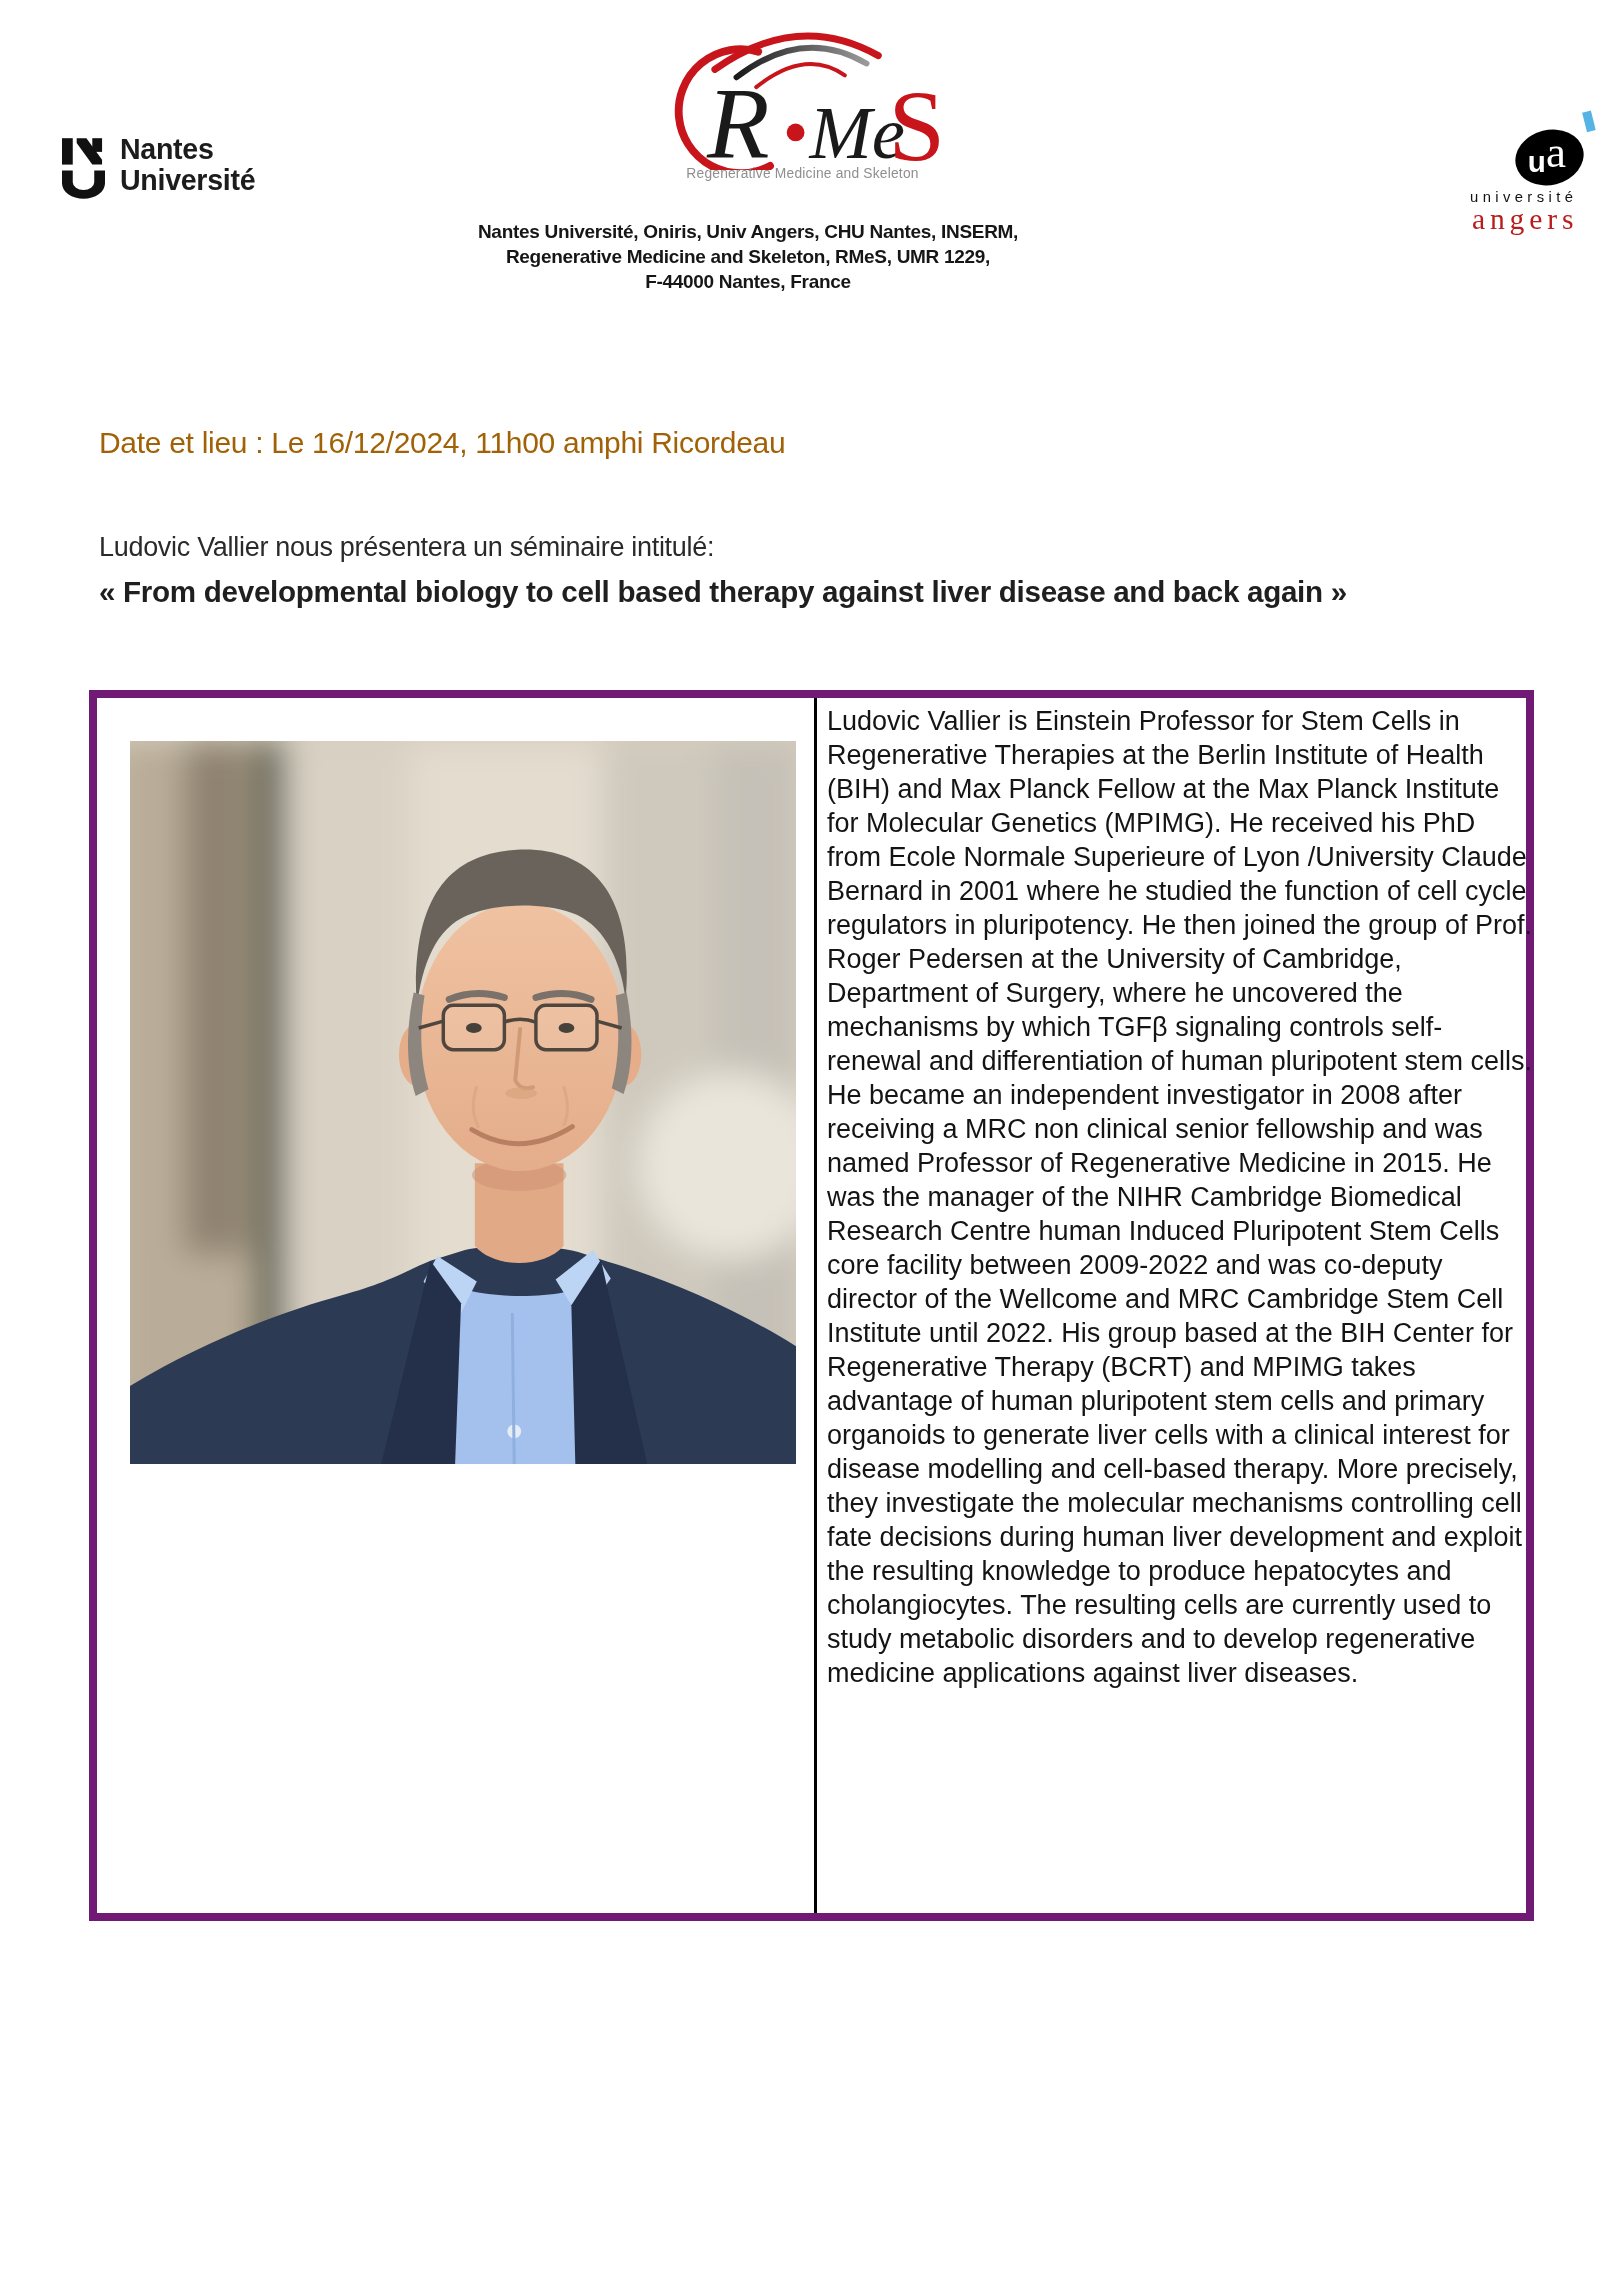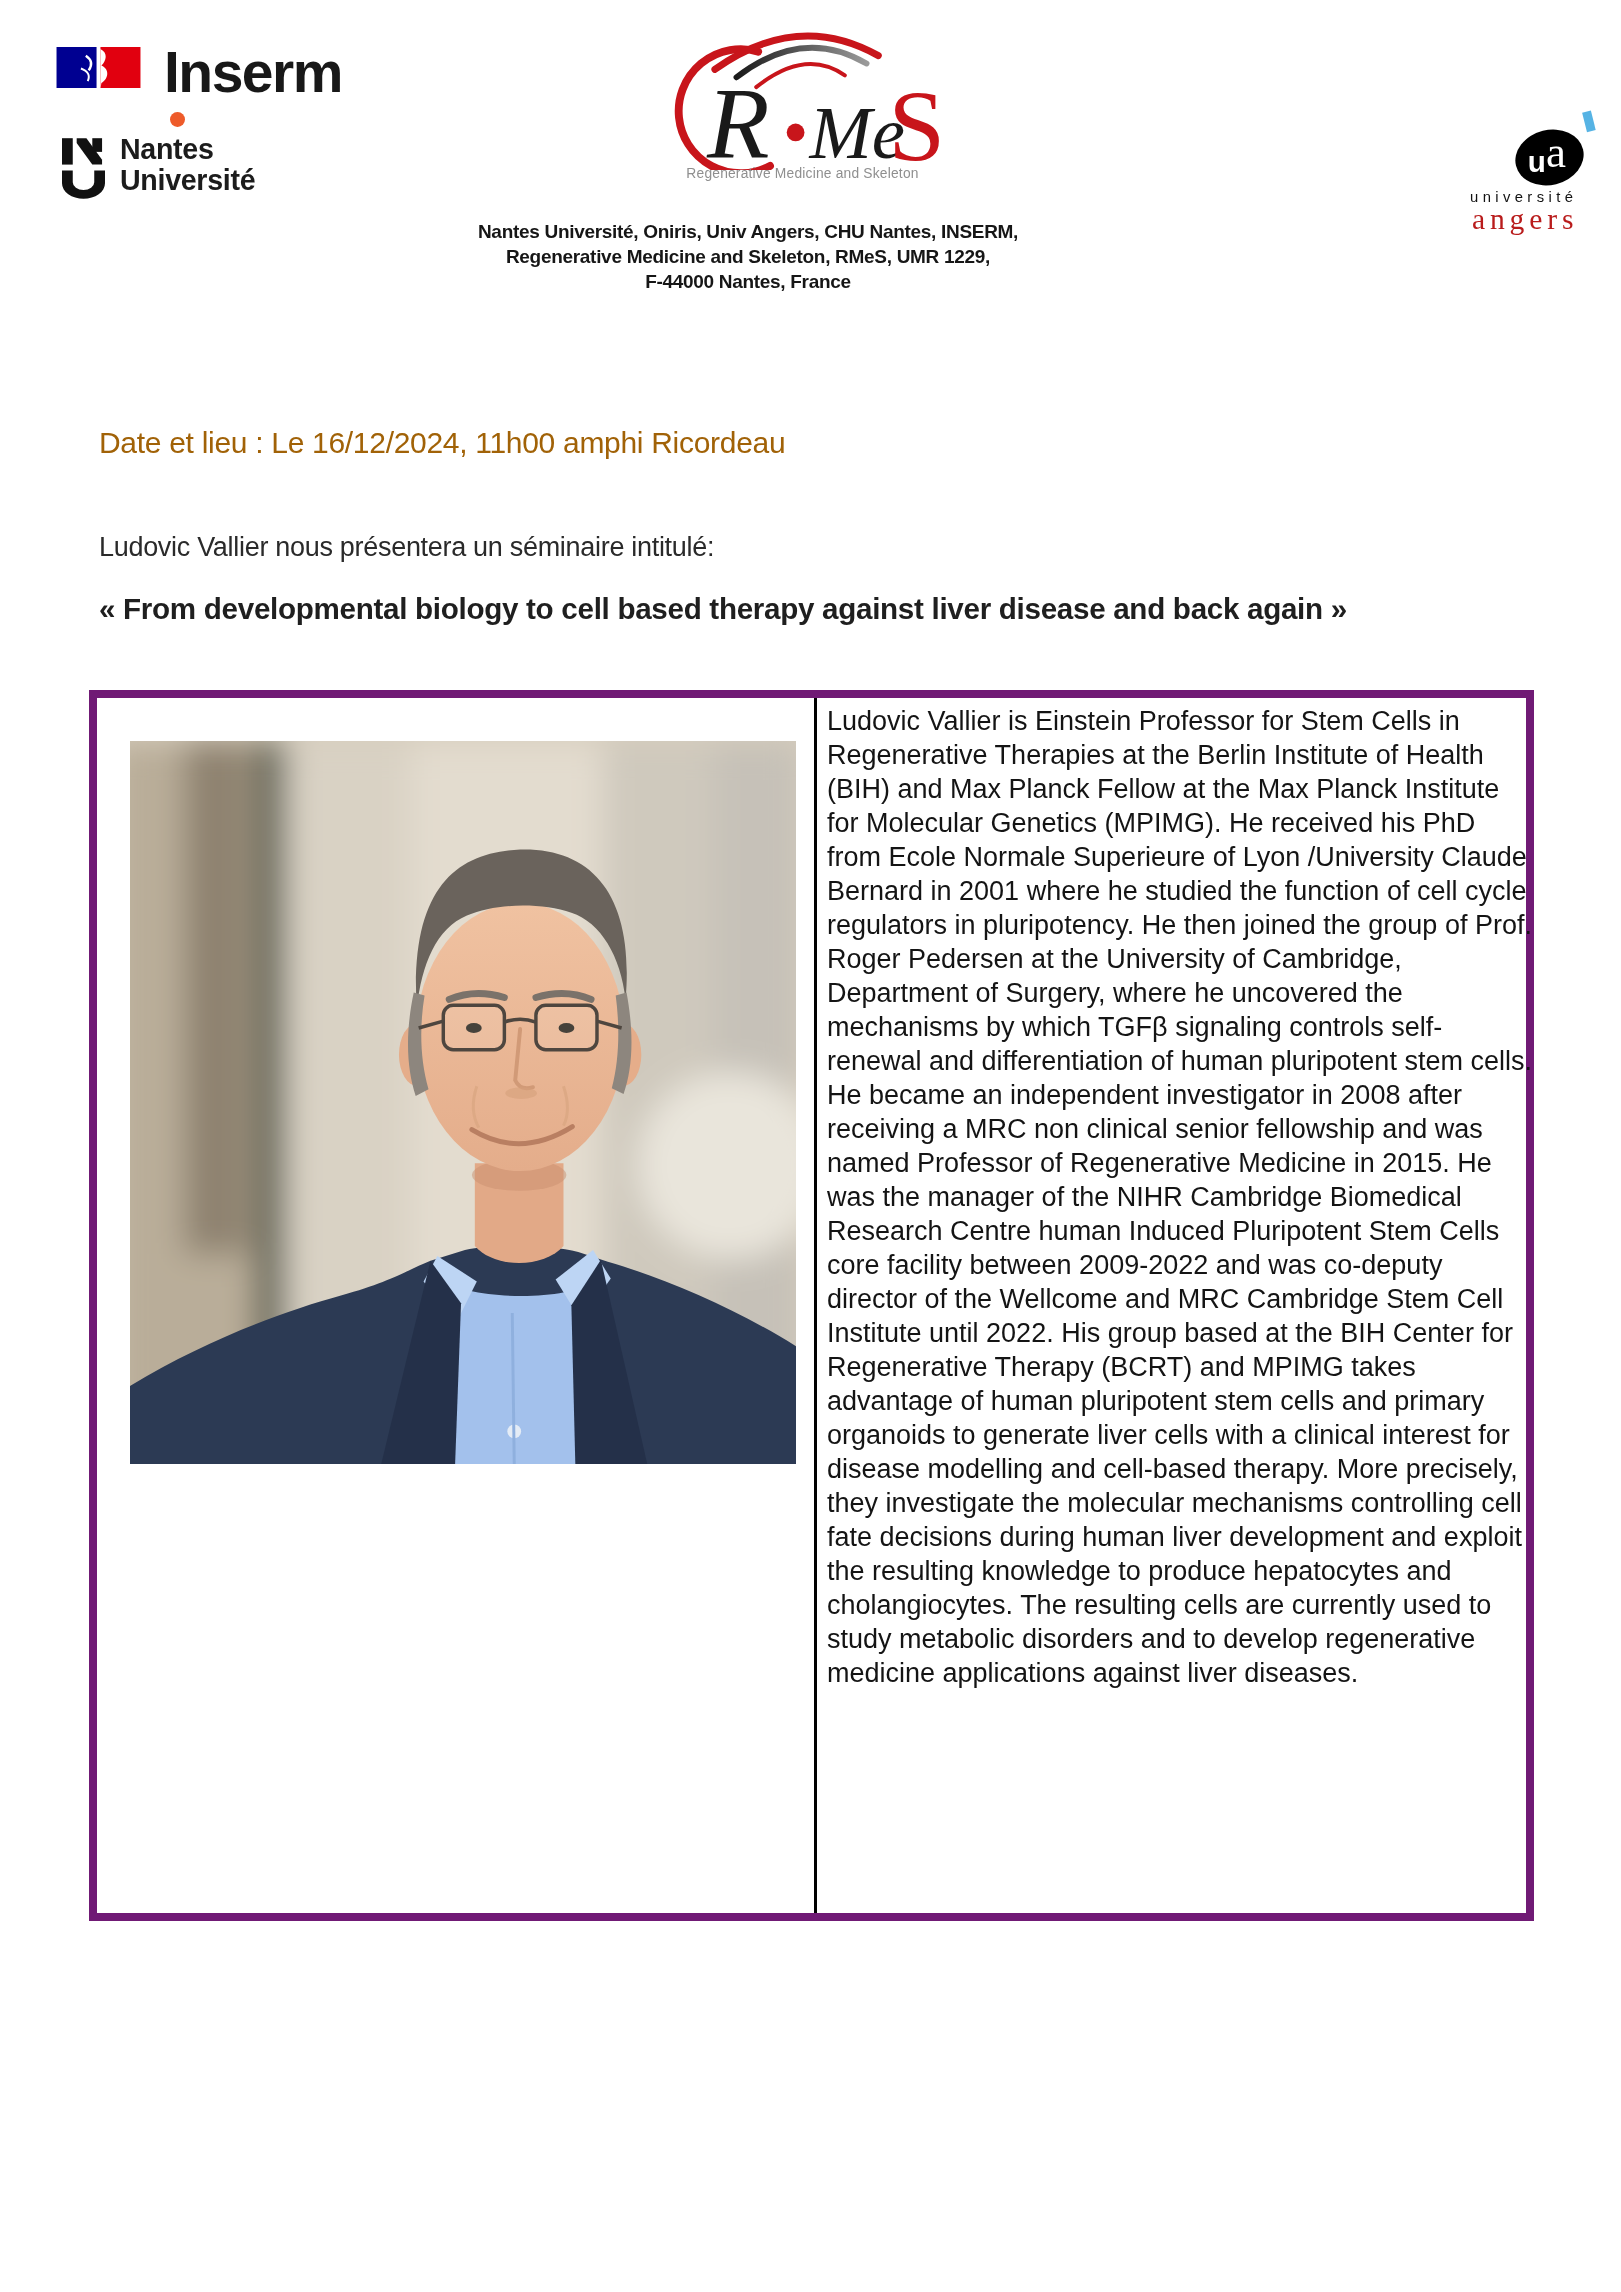--- a/index.html
+++ b/index.html
@@ -78,21 +78,21 @@
 
   
   #affiliation{
     left:8px;top:219px;width:1480px;text-align:center;
     font-size:19px;font-weight:700;line-height:25px;letter-spacing:-0.3px;color:#161616;
   }
 
   
   #date-line{left:99px;top:426px;font-size:30px;color:#a16207;letter-spacing:-0.3px;}
   #intro-line{left:99px;top:532px;font-size:27px;color:#2a2a2a;letter-spacing:-0.3px;}
-  #title-line{left:99px;top:592px;font-size:29.6px;font-weight:700;color:#1f1f1f;letter-spacing:-0.3px;}
+  #title-line{left:99px;top:575px;font-size:29.6px;font-weight:700;color:#1f1f1f;letter-spacing:-0.3px;}
 
   
   #bio-box{
     left:89px;top:690px;width:1445px;height:1231px;
     border:8px solid #701a75;box-sizing:border-box;background:#fff;
   }
   #portrait{left:33px;top:43px;width:666px;height:723px;}
   #box-divider{left:717px;top:0;width:3px;height:100%;background:#000;}
   #bio-text{
     left:730px;top:5.9px;width:705px;
@@ -104,31 +104,20 @@
     left:0;top:2167px;width:1621px;text-align:center;
     font-size:17px;font-weight:700;line-height:22px;color:#111;letter-spacing:-0.3px;
   }
   #footer-email{color:#0b5bc4;text-decoration:underline;cursor:pointer;}
 </style>
 </head>
 <body>
 
 <div id="page">
 
-  <div class="abs" id="inserm-logo">
-    <svg class="abs" id="french-flag" width="85" height="41" viewBox="0 0 86 42">
-      <rect x="0" y="0" width="41" height="42" fill="#000091"></rect>
-      <rect x="45" y="0" width="41" height="42" fill="#e1000f"></rect>
-      <path d="M45,2 C53,6 51,14 46,19 C55,23 53,33 46,37 L45,42 Z" fill="#ffffff"></path>
-      <path d="M30,9 q9,6 3,15" stroke="#ffffff" stroke-width="2.5" fill="none"></path>
-      <path d="M25,22 q11,4 7,13" stroke="#ffffff" stroke-width="2" fill="none"></path>
-    </svg>
-    <span class="abs" id="inserm-word">Inserm</span>
-    <span class="abs" id="inserm-dot"></span>
-  </div>
 
   <div class="abs" id="nantes-logo">
     <svg class="abs" id="nantes-mark" width="43" height="61" viewBox="0 0 44 62">
       <rect x="0" y="0" width="11" height="27" fill="#111"></rect>
       <polygon points="15,0 25,0 41,22 41,27 31,27 15,5" fill="#111"></polygon>
       <rect x="31" y="0" width="10" height="14" fill="#111"></rect>
       <path d="M0,33 L0,46 A22,16 0 0 0 44,46 L44,33 L33,33 L33,45 A11,8 0 0 1 11,45 L11,33 Z" fill="#111"></path>
     </svg>
     <div class="abs" id="nantes-name">
       <div>Nantes</div>

